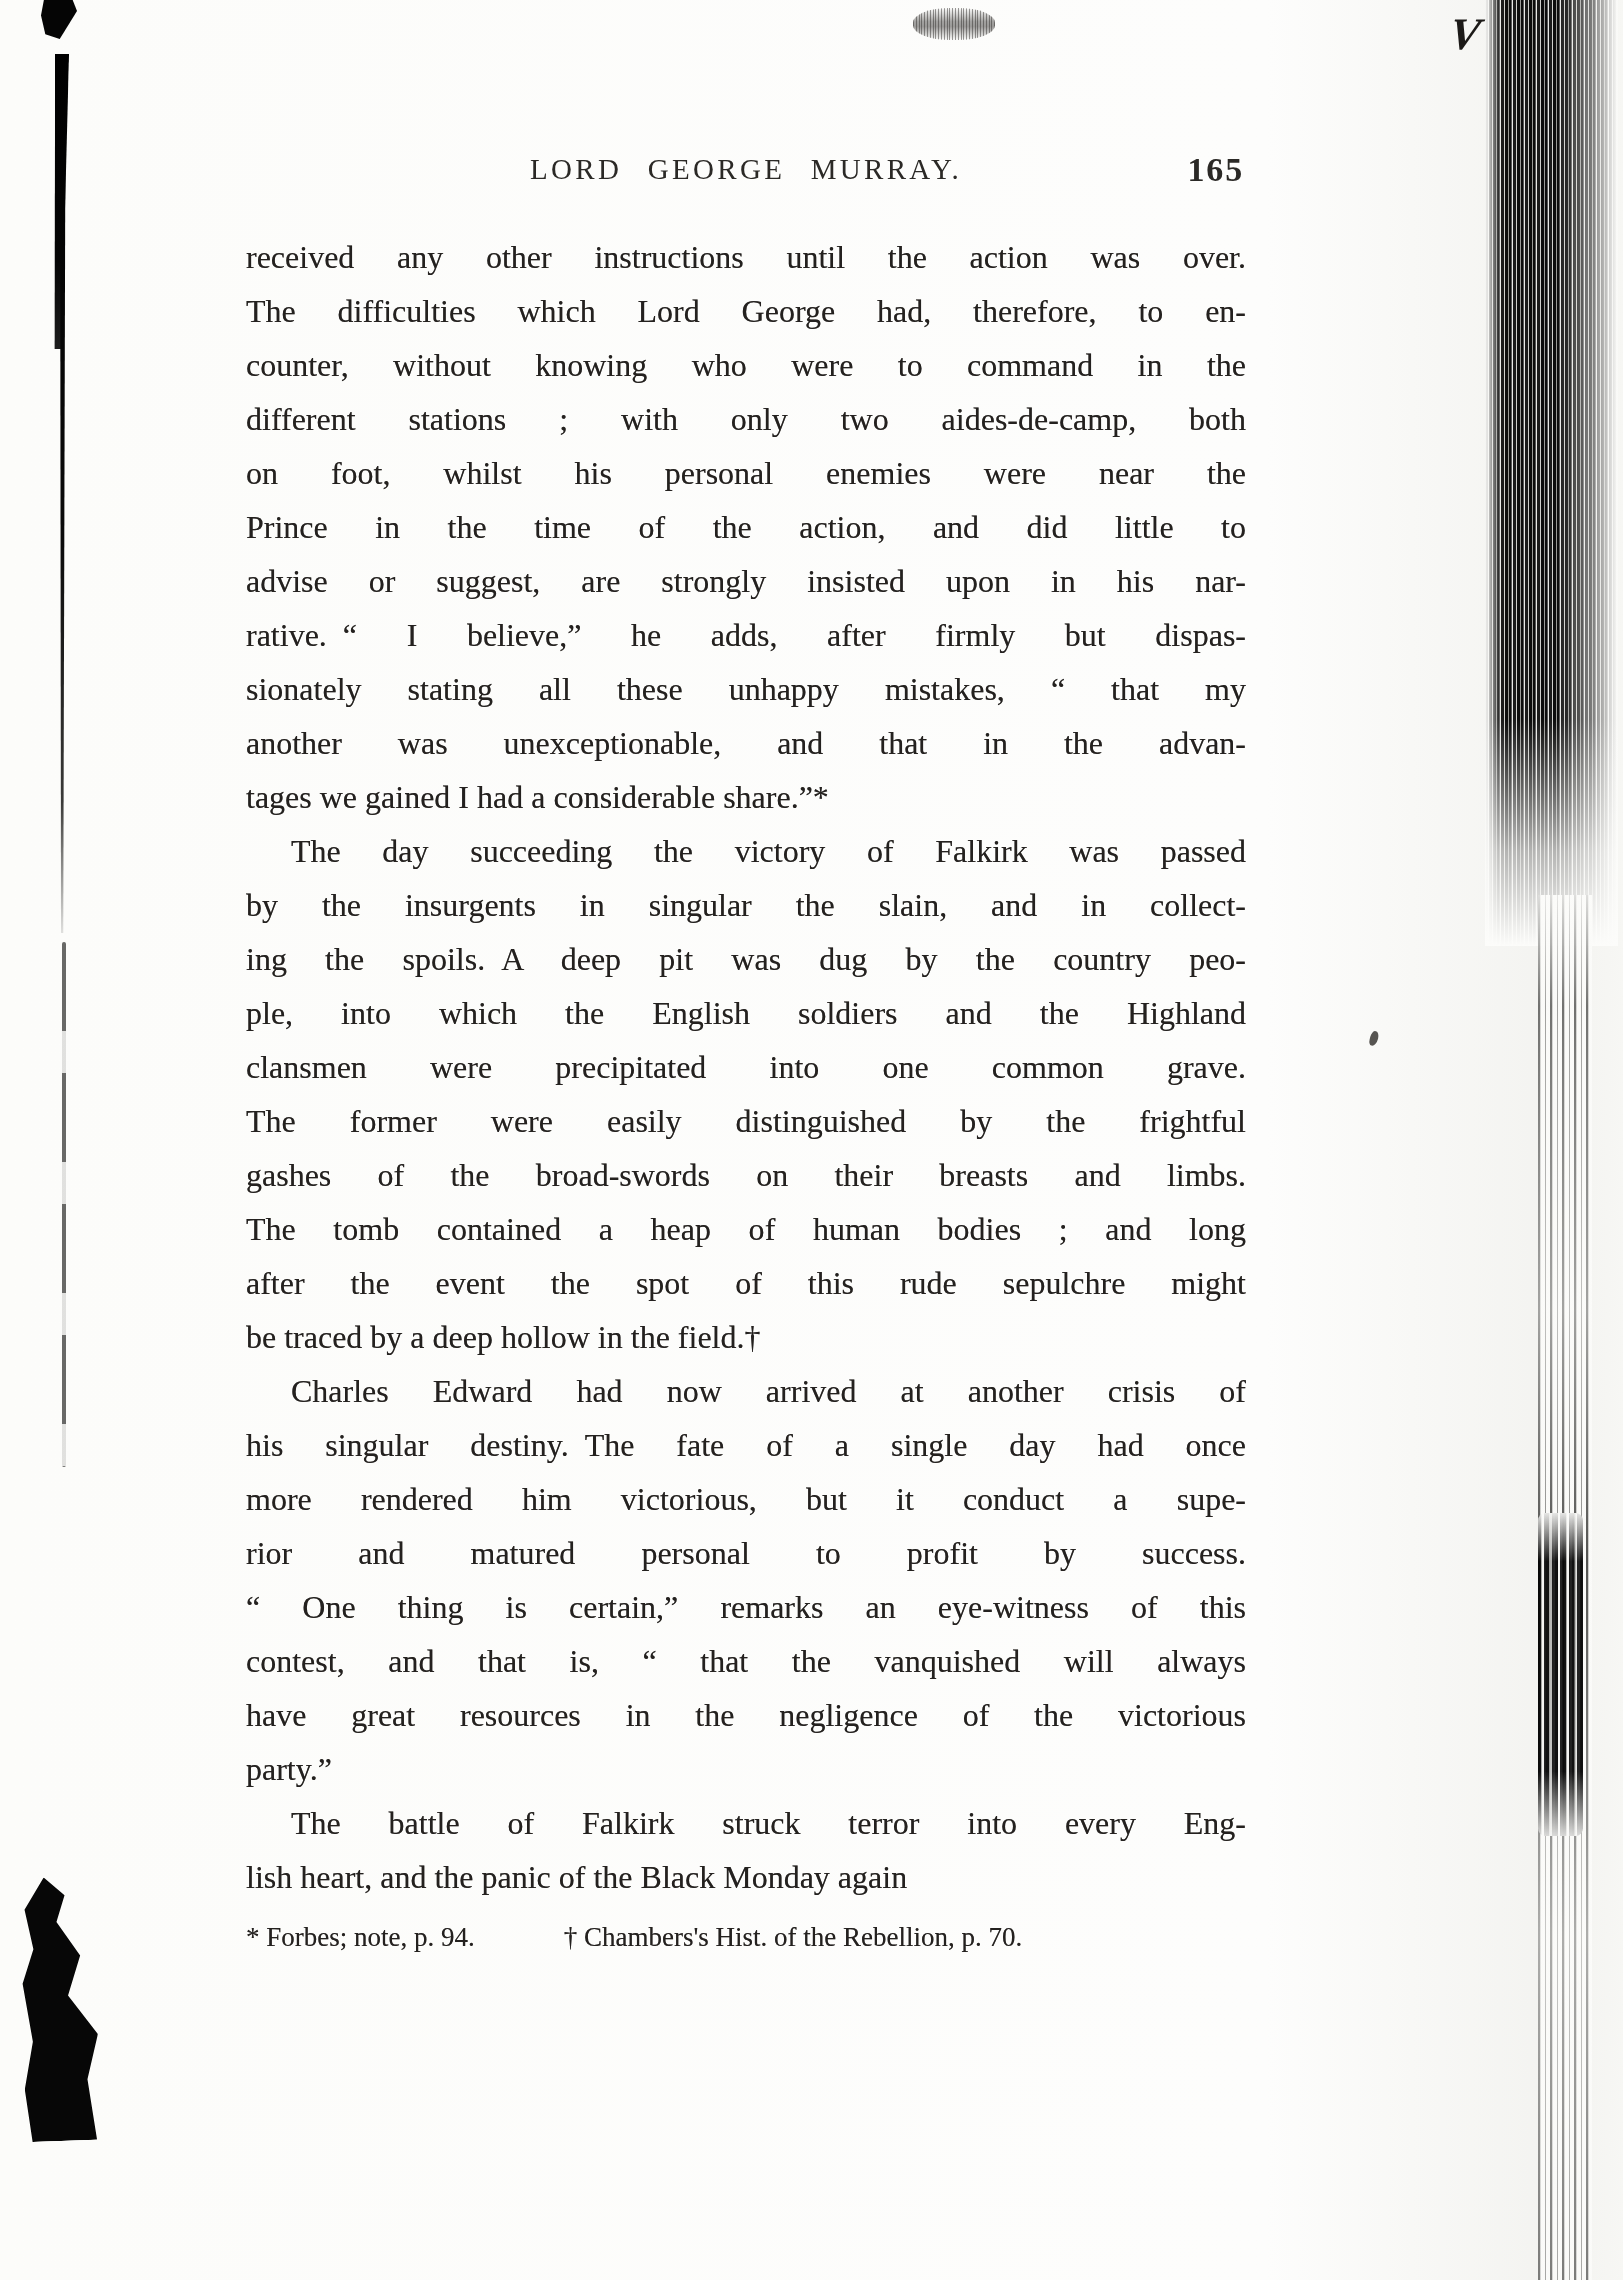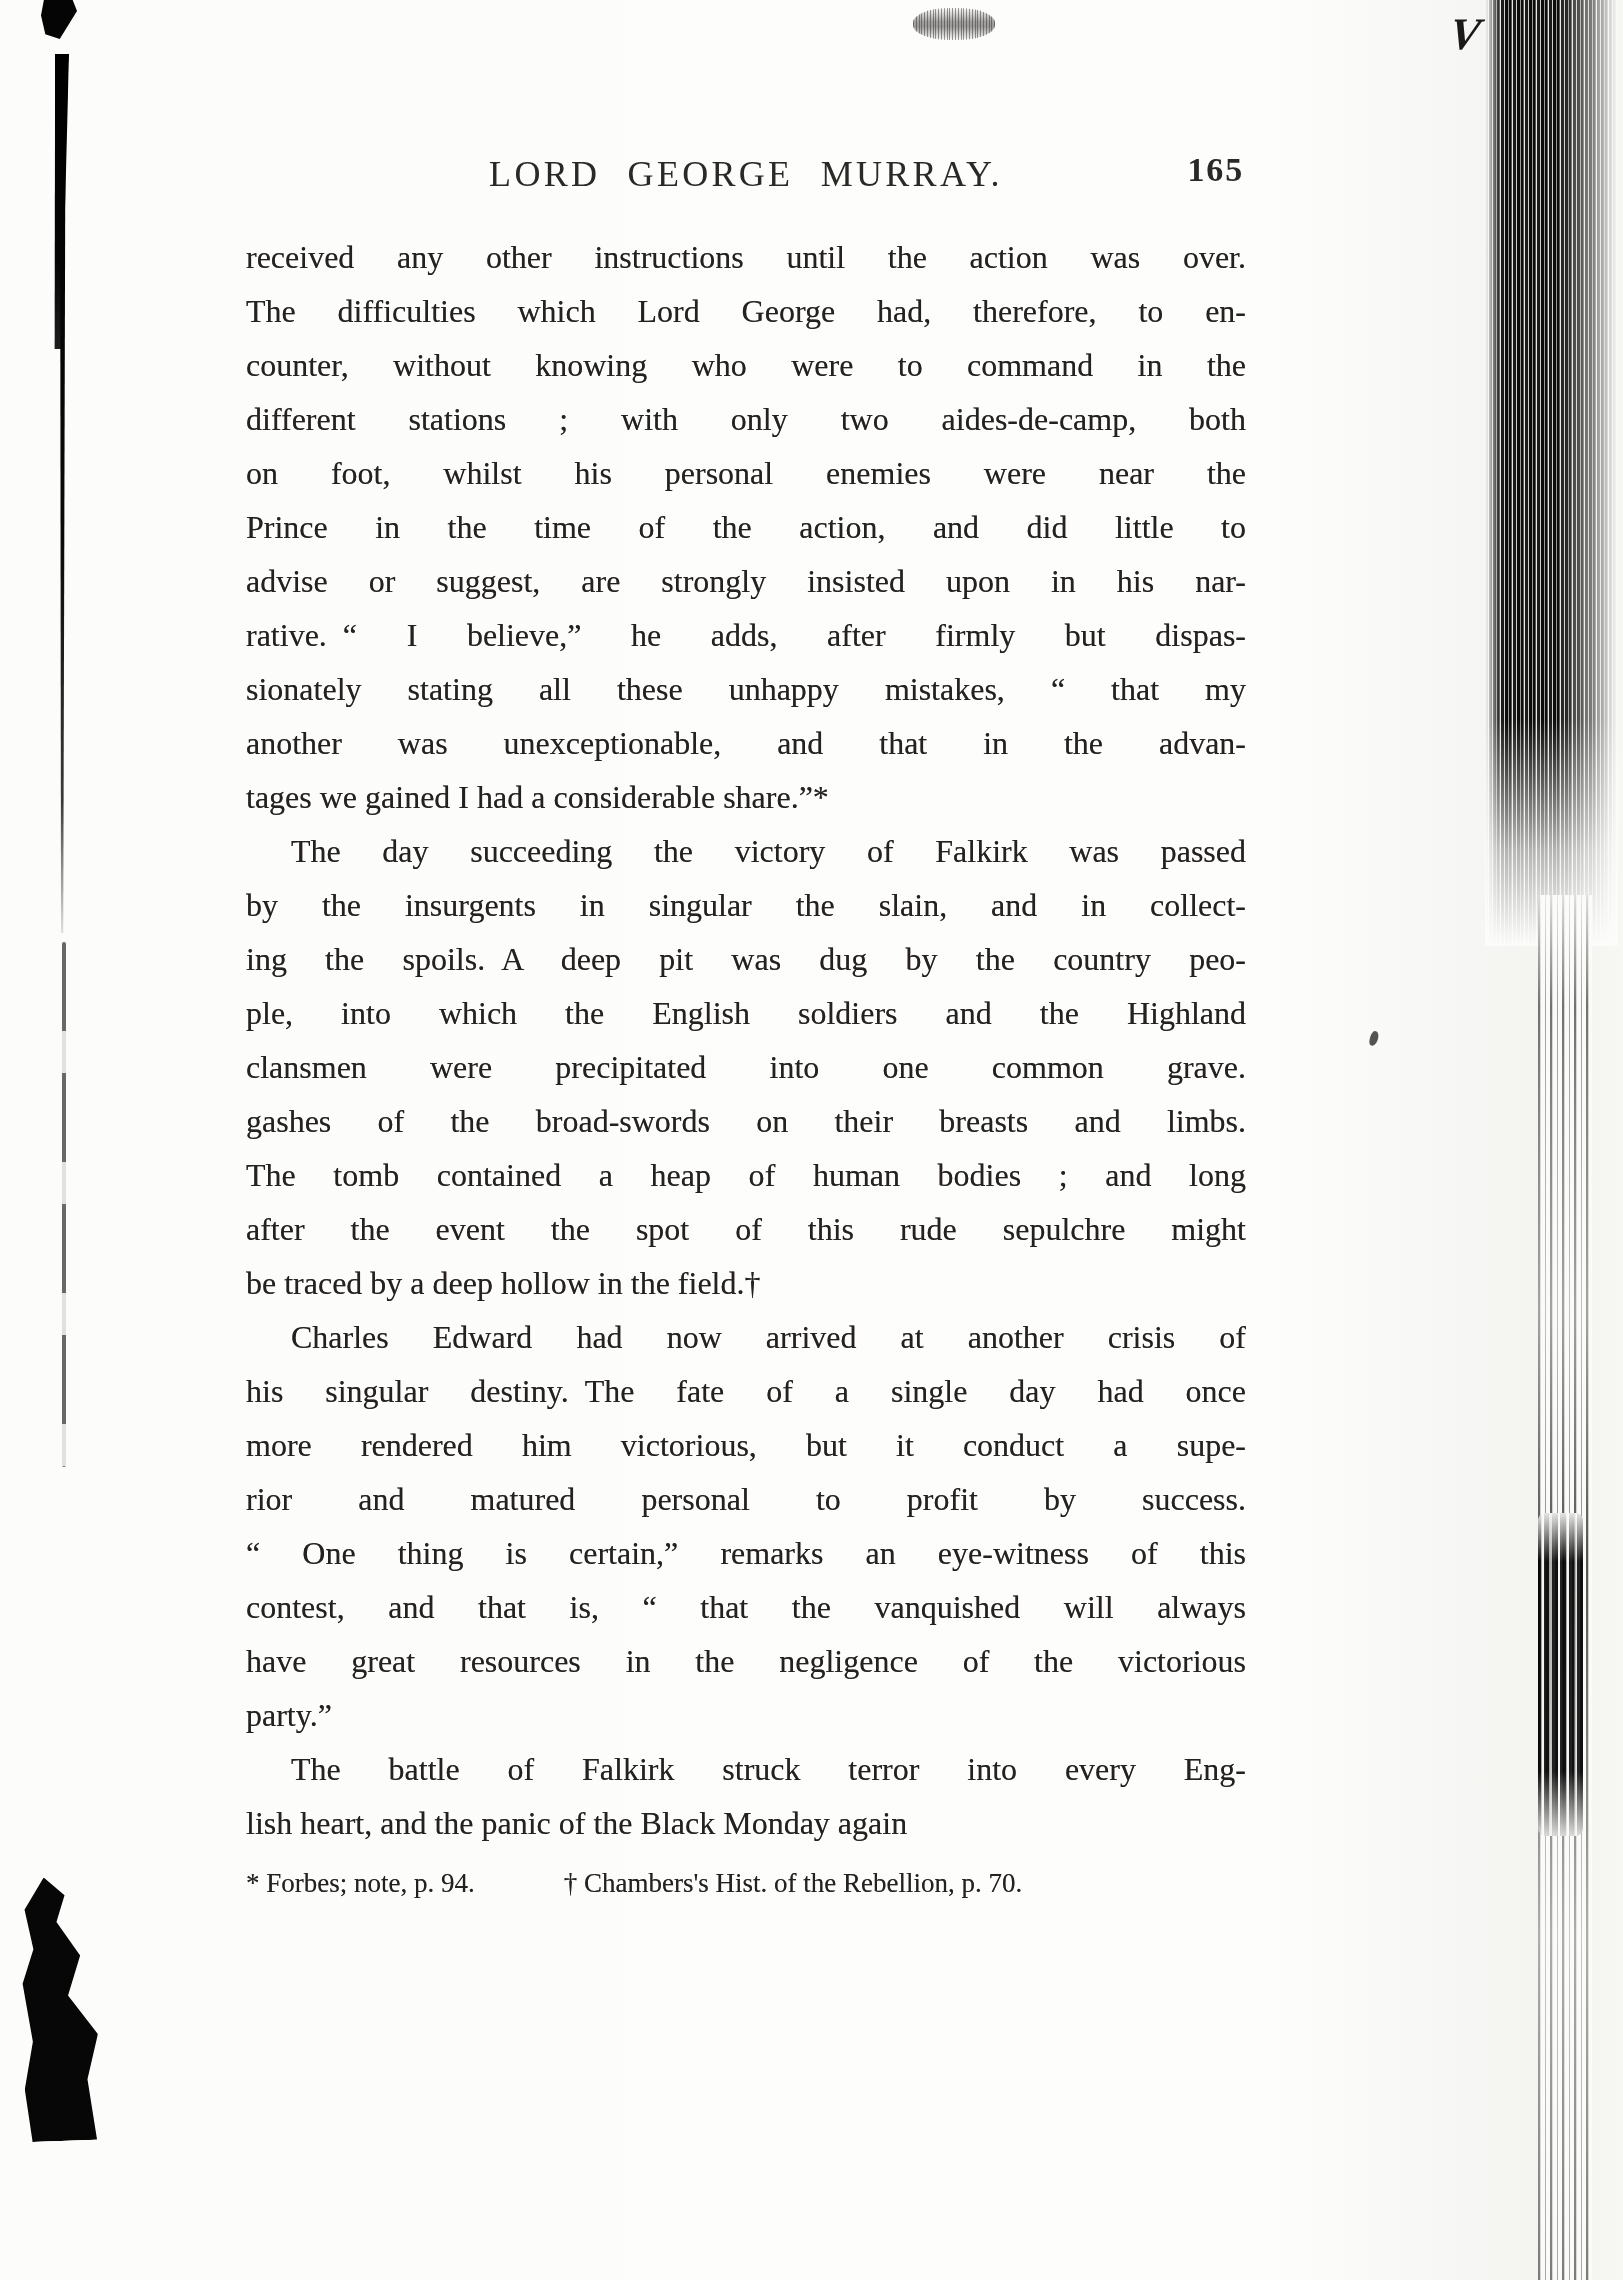--- a/index.html
+++ b/index.html
@@ -22,21 +22,21 @@
   }
   .page-header {
     position: relative;
     height: 77px;
   }
   .running-title {
     position: absolute;
     left: 50%;
     transform: translateX(-50%);
     top: 0;
-    font-size: 36px;
+    font-size: 29px;
     letter-spacing: 3.3px;
     word-spacing: 15px;
     white-space: nowrap;
     color: #2b2926;
   }
   .page-number {
     position: absolute;
     right: 1.9px;
     top: -1.9px;
     font-size: 34px;
@@ -199,20 +199,21 @@
           <div class="line">sionately stating all these unhappy mistakes, “ that my</div>
           <div class="line">another was unexceptionable, and that in the advan-</div>
           <div class="line last">tages we gained I had a considerable share.”*</div>
         </div>
         <div class="paragraph">
           <div class="line indent">The day succeeding the victory of Falkirk was passed</div>
           <div class="line">by the insurgents in singular the slain, and in collect-</div>
           <div class="line">ing the spoils. A deep pit was dug by the country peo-</div>
           <div class="line">ple, into which the English soldiers and the Highland</div>
           <div class="line">clansmen were precipitated into one common grave.</div>
+          <div class="line">The former were easily distinguished by the frightful</div>
           <div class="line">gashes of the broad-swords on their breasts and limbs.</div>
           <div class="line">The tomb contained a heap of human bodies ; and long</div>
           <div class="line">after the event the spot of this rude sepulchre might</div>
           <div class="line last">be traced by a deep hollow in the field.†</div>
         </div>
         <div class="paragraph">
           <div class="line indent">Charles Edward had now arrived at another crisis of</div>
           <div class="line">his singular destiny. The fate of a single day had once</div>
           <div class="line">more rendered him victorious, but it conduct a supe-</div>
           <div class="line">rior and matured personal to profit by success.</div>

